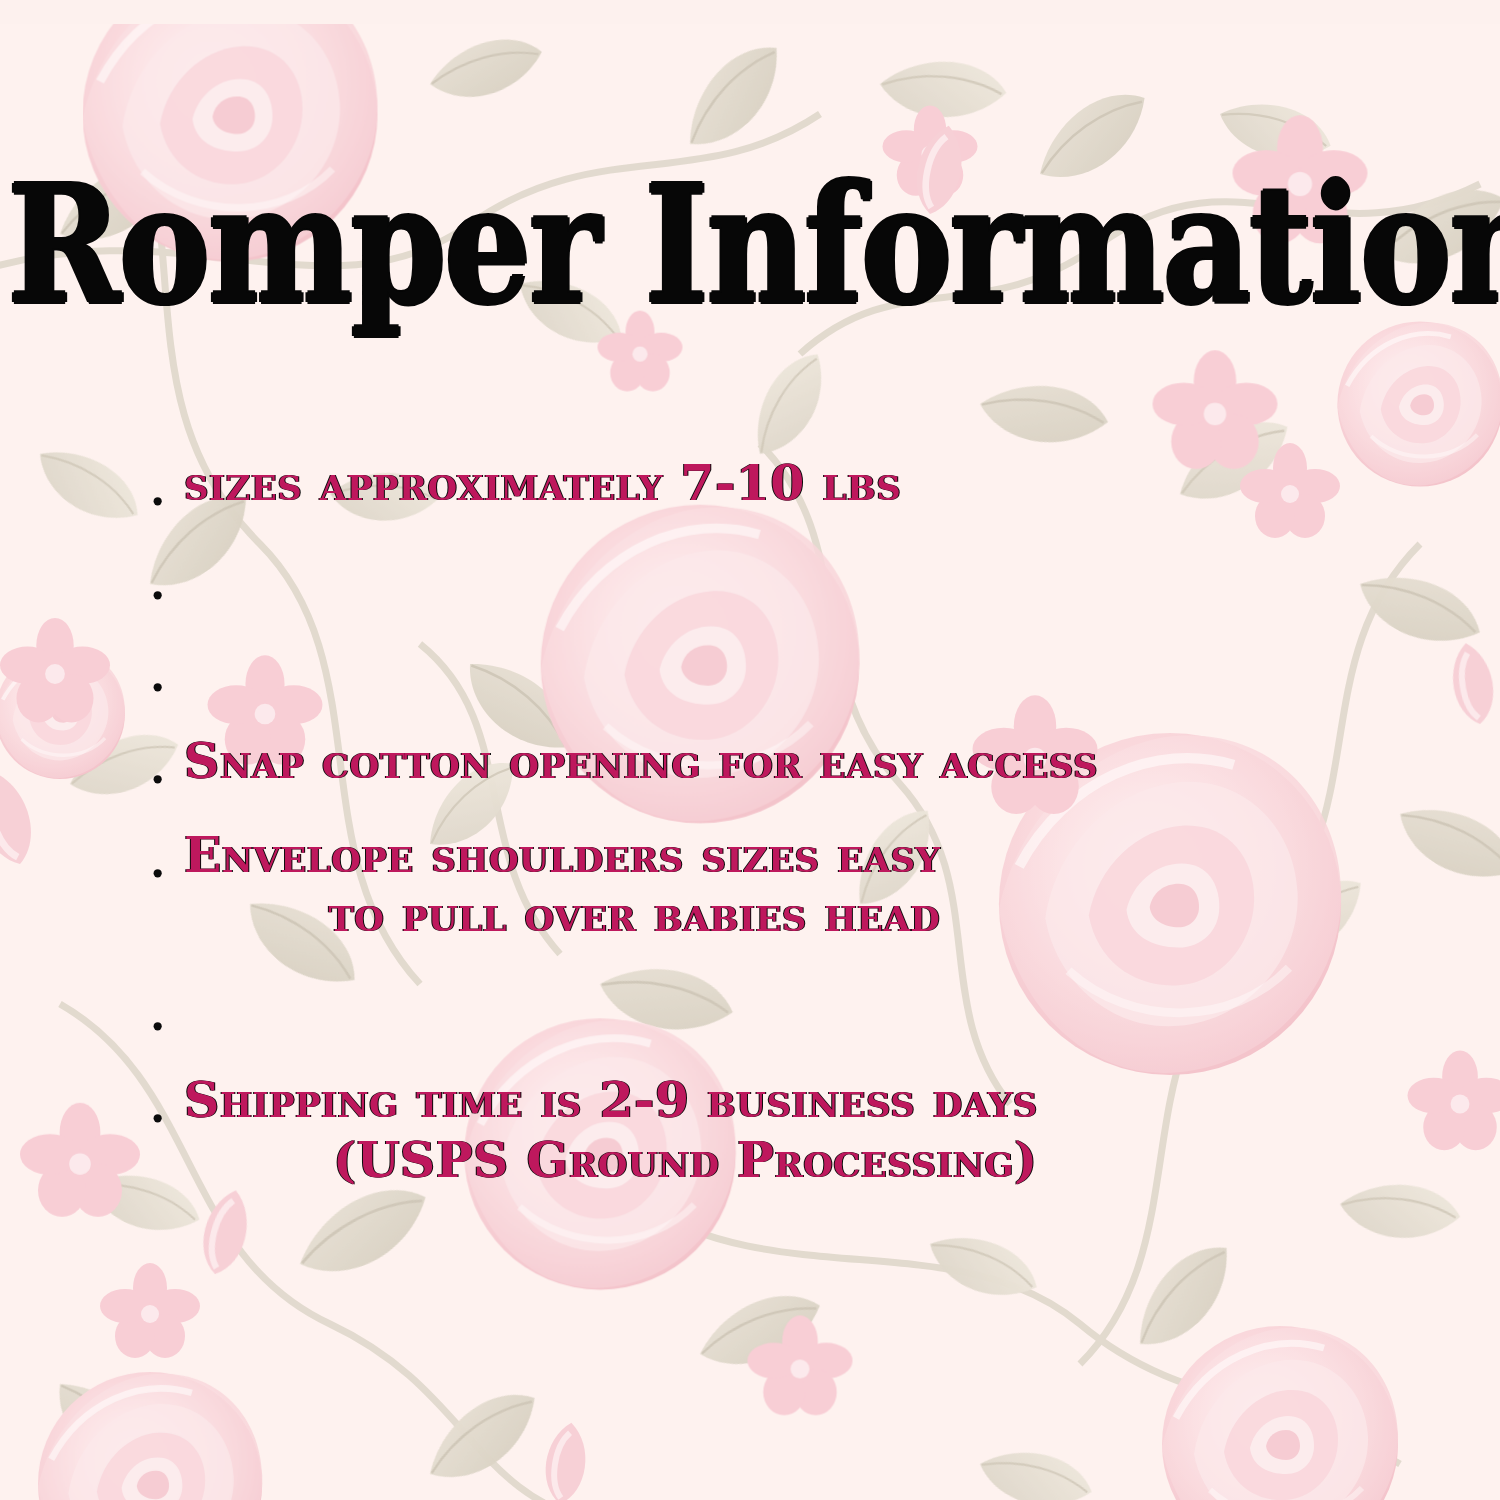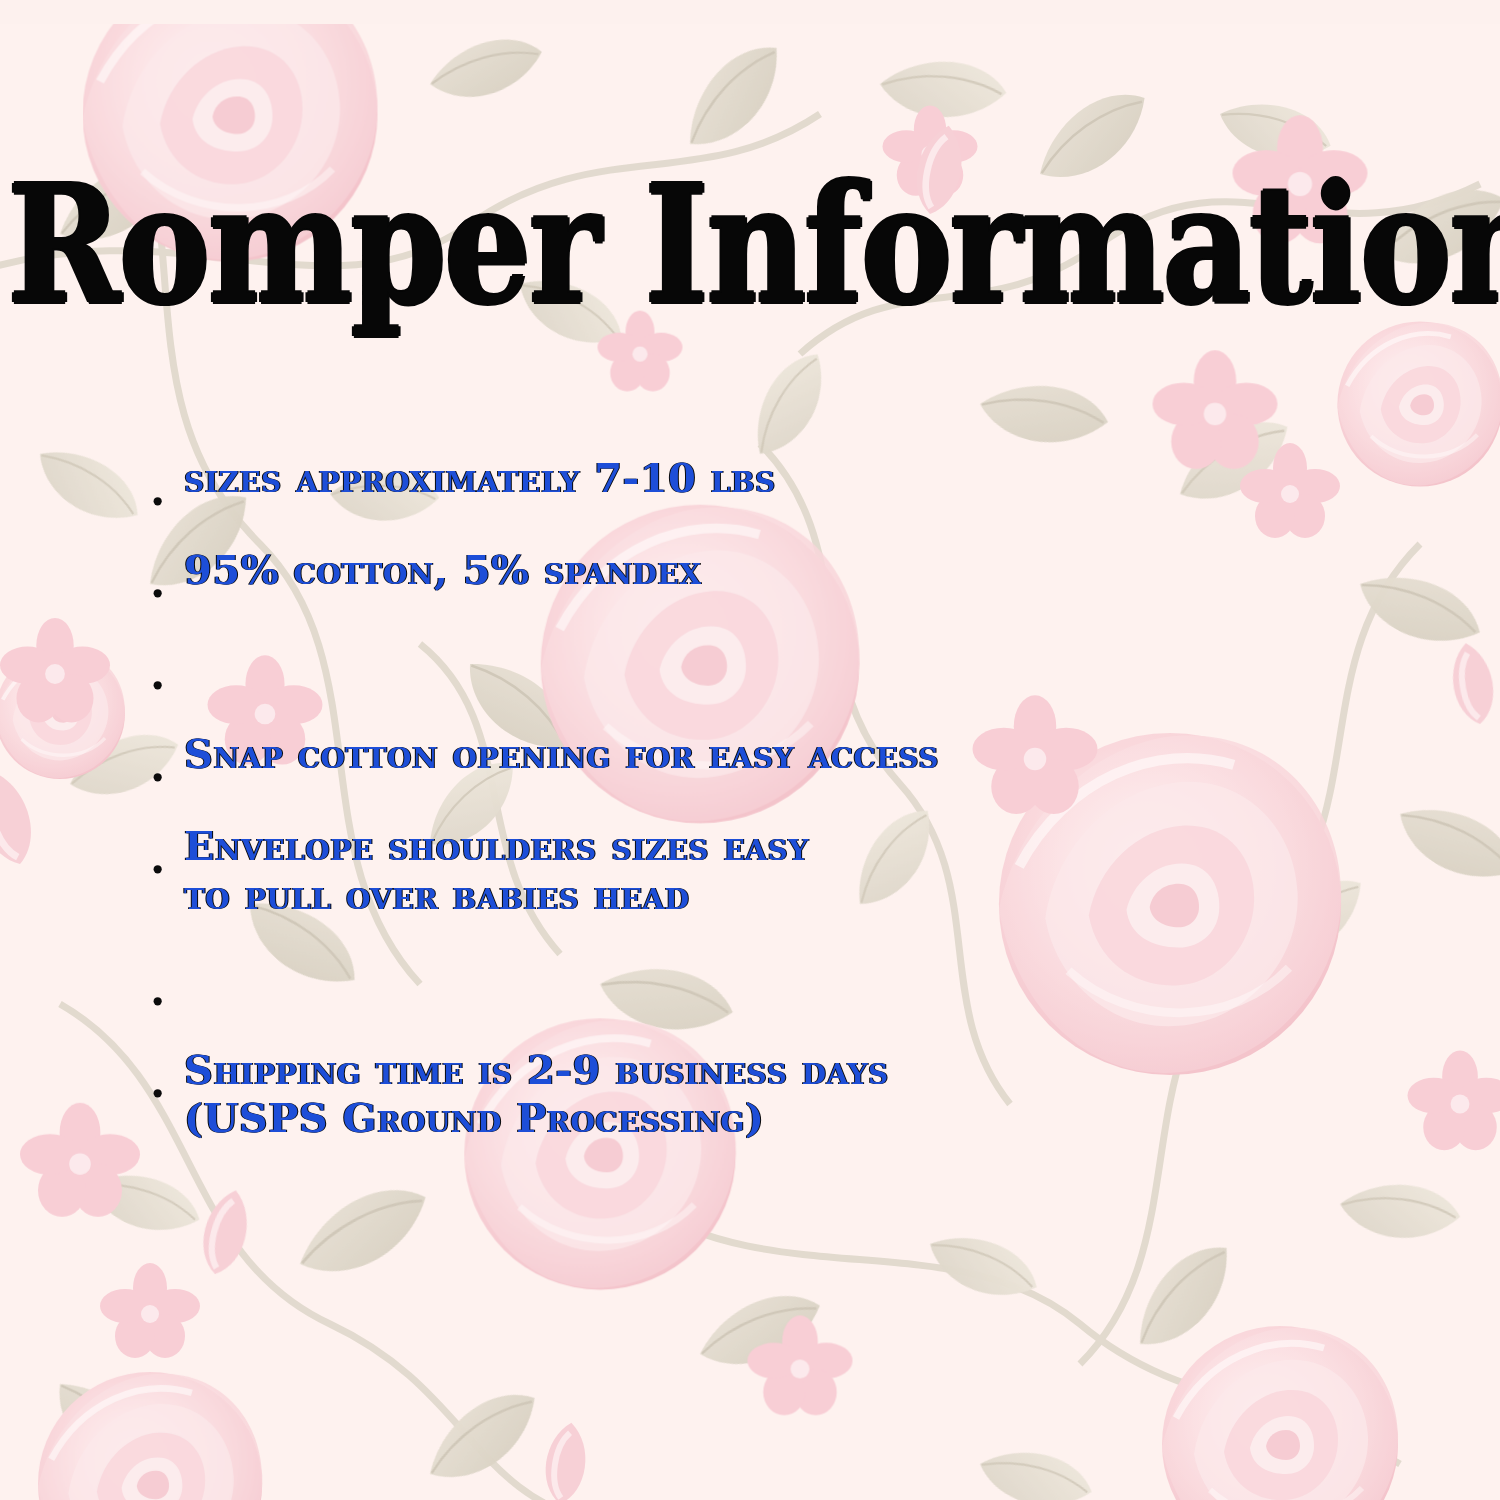--- a/index.html
+++ b/index.html
@@ -76,28 +76,28 @@
     line-height: 1.0;
     color: #0b0b0b;
     width: 34px;
     flex: 0 0 34px;
     text-align: left;
     padding-top: 14px;
   }
   .bullet-text {
     font-family: "DejaVu Serif", serif;
     font-weight: 700;
-    font-size: 40px;
+    font-size: 49px;
     line-height: 1.22;
-    color: #1d4ed8;
+    color: #be185d;
     font-variant: small-caps;
     letter-spacing: 0.5px;
     text-shadow: 1px 0 0 #0b0b0b, -1px 0 0 #0b0b0b;
   }
-  .bullet-text .l2 { display: block; }
+  .bullet-text .l2 { display: block; text-align: right; }
 </style>
 </head>
 <body>
 
 <div id="card">
 
   <div id="floral-bg">
     <svg viewBox="0 0 1500 1500" xmlns="http://www.w3.org/2000/svg" aria-hidden="true">
       <defs>
         <radialGradient id="rosePink" cx="40%" cy="35%" r="70%">
@@ -254,21 +254,20 @@
 
     <div id="bullet-list">
 
       <div class="bullet-row">
         <span class="bullet-dot">.</span>
         <span class="bullet-text">sizes approximately 7-10 lbs</span>
       </div>
 
       <div class="bullet-row">
         <span class="bullet-dot">.</span>
-        <span class="bullet-text">95% cotton, 5% spandex</span>
       </div>
 
       <div class="bullet-row">
         <span class="bullet-dot">.</span>
       </div>
 
       <div class="bullet-row">
         <span class="bullet-dot">.</span>
         <span class="bullet-text">Snap cotton opening for easy access</span>
       </div>

